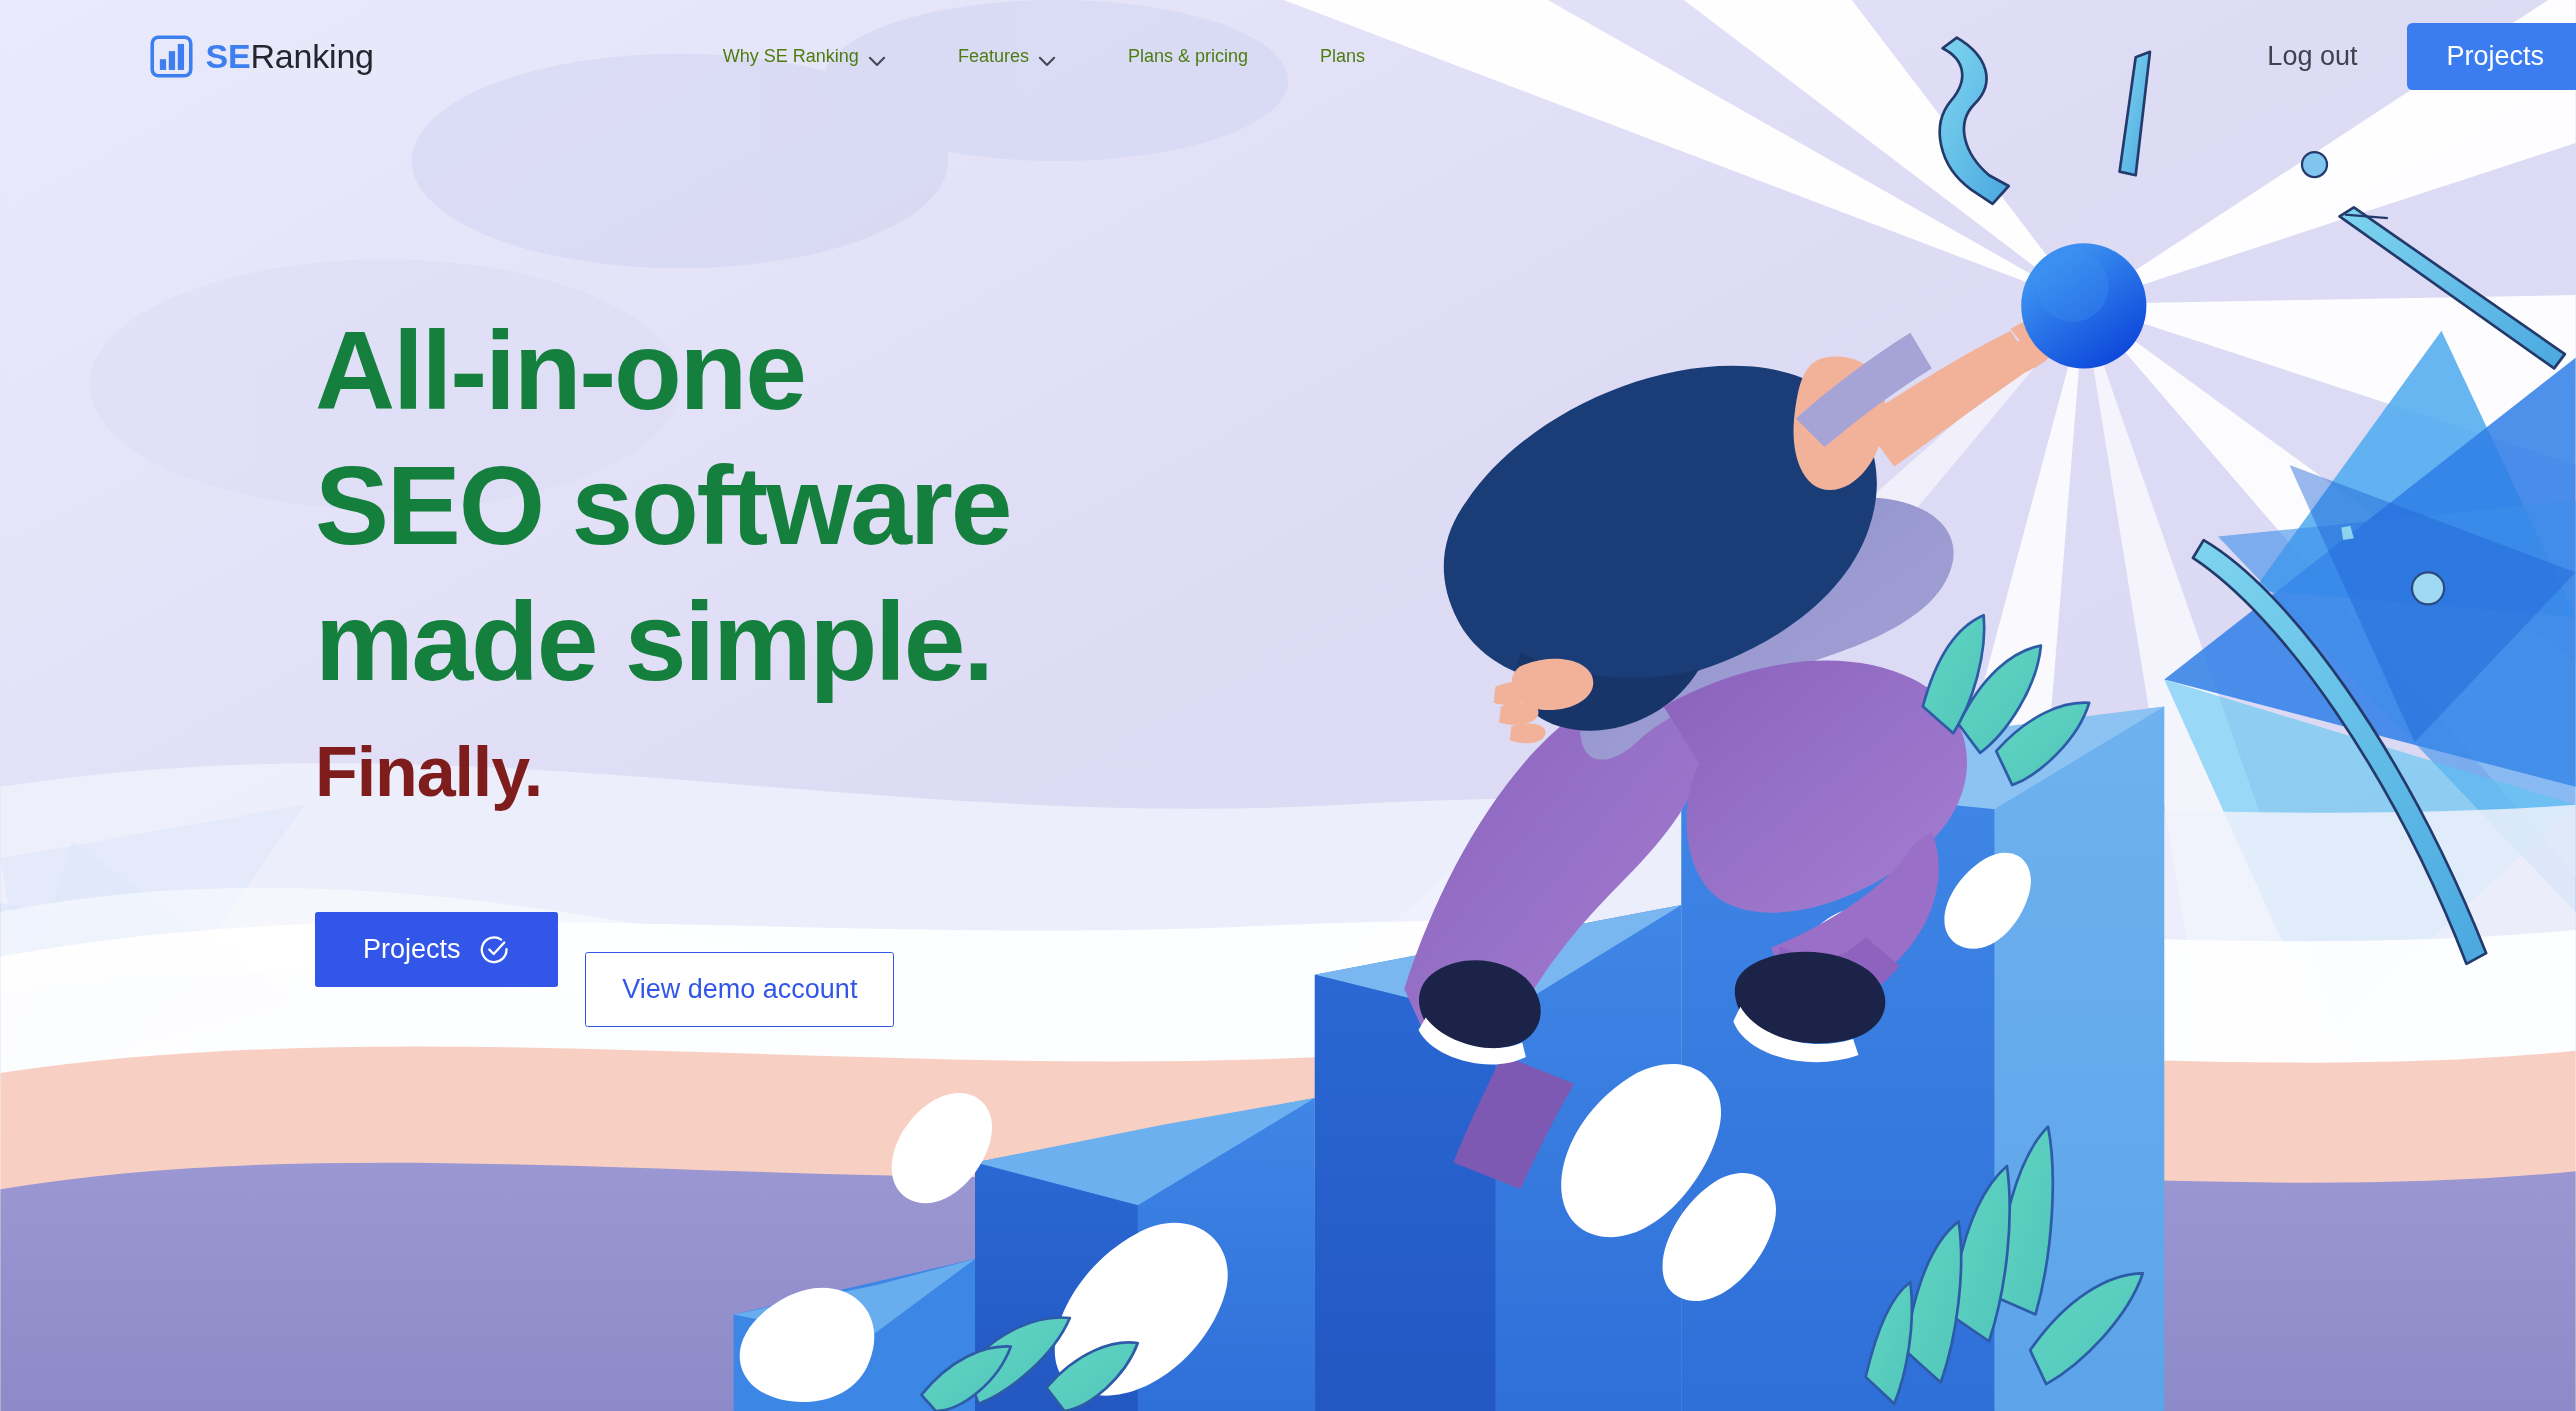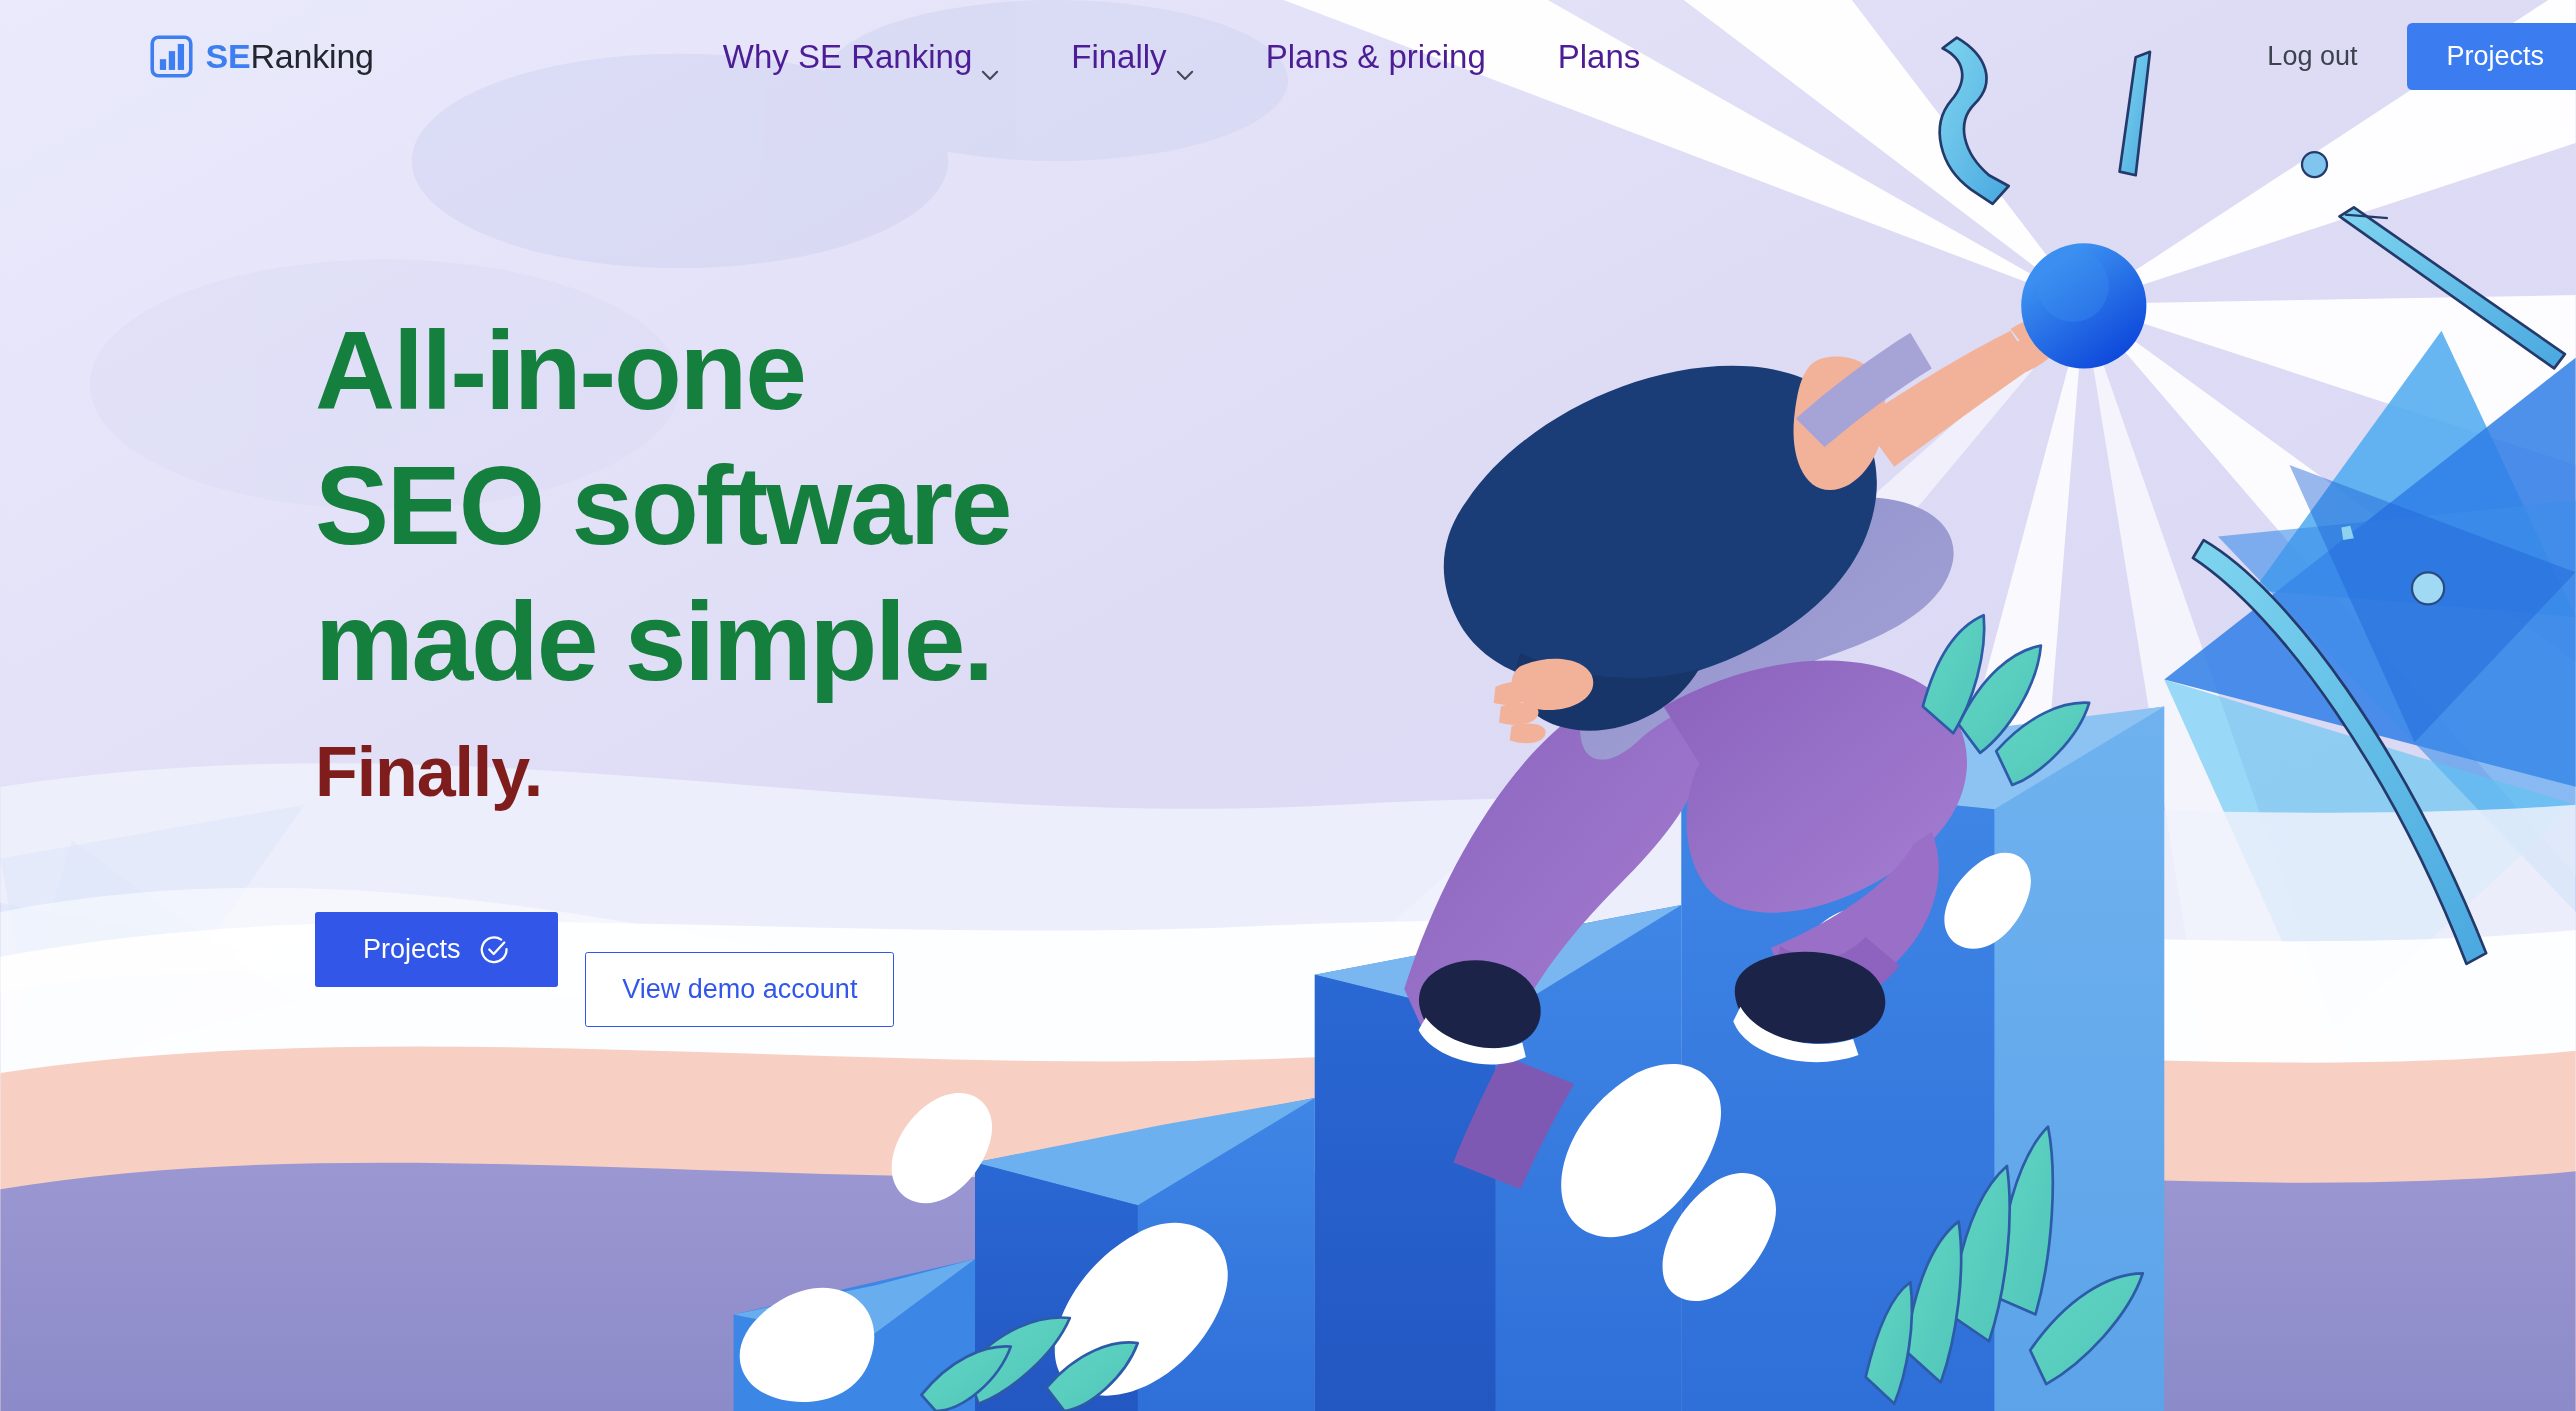--- a/index.html
+++ b/index.html
@@ -24,21 +24,21 @@
   }
   #brand-logo{ display:flex; align-items:center; margin-left:143px; gap:12.5px; text-decoration:none; }
   #brand-logo .logo-mark{ width:43px; height:43px; flex:0 0 43px; }
   .logo-word{ font-size:34px; letter-spacing:-0.2px; white-space:nowrap; }
   .logo-word .se{ color:#3d7ff0; font-weight:700; }
   .logo-word .ranking{ color:#22262e; font-weight:400; }
 
   #main-nav{ display:flex; align-items:center; gap:0; margin-left:min(349px,349px); }
   .nav-item{
     display:flex; align-items:center; gap:9px;
-    font-size:33px; color:#4c1d95; white-space:nowrap;
+    font-size:18px; color:#4d7c0f; white-space:nowrap;
     padding:9px 0; margin-right:72px; cursor:pointer; text-decoration:none;
   }
   .nav-item:last-child{ margin-right:0; }
   .chev{ width:18px; height:10.7px; display:inline-block; }
 
   #header-right{ margin-left:auto; display:flex; align-items:center; gap:50px; }
   #logout-link{ font-size:27px; color:#3c424e; text-decoration:none; white-space:nowrap; cursor:pointer; }
   #header-projects-button{
     background:#3b7cf0; color:#fff; font-size:27px;
     padding:18px 39px; border:none; border-radius:5.4px; cursor:pointer;
@@ -301,21 +301,21 @@
   <nav id="main-nav">
     <a class="nav-item" href="#">
       <span>Why SE Ranking</span>
       <span class="chev">
         <svg viewBox="0 0 20 12" width="18" height="10.7">
             <path d="M2 2 L10 10 L18 2" fill="none" stroke="#434a57" stroke-width="2.4" stroke-linecap="round" stroke-linejoin="round"></path>
           </svg>
       </span>
     </a>
     <a class="nav-item" href="#">
-      <span>Finally</span>
+      <span>Features</span>
       <span class="chev">
         <svg viewBox="0 0 20 12" width="18" height="10.7">
             <path d="M2 2 L10 10 L18 2" fill="none" stroke="#434a57" stroke-width="2.4" stroke-linecap="round" stroke-linejoin="round"></path>
           </svg>
       </span>
     </a>
     <a class="nav-item" href="#">
       <span>Plans &amp; pricing</span>
     </a>
     <a class="nav-item" href="#">

